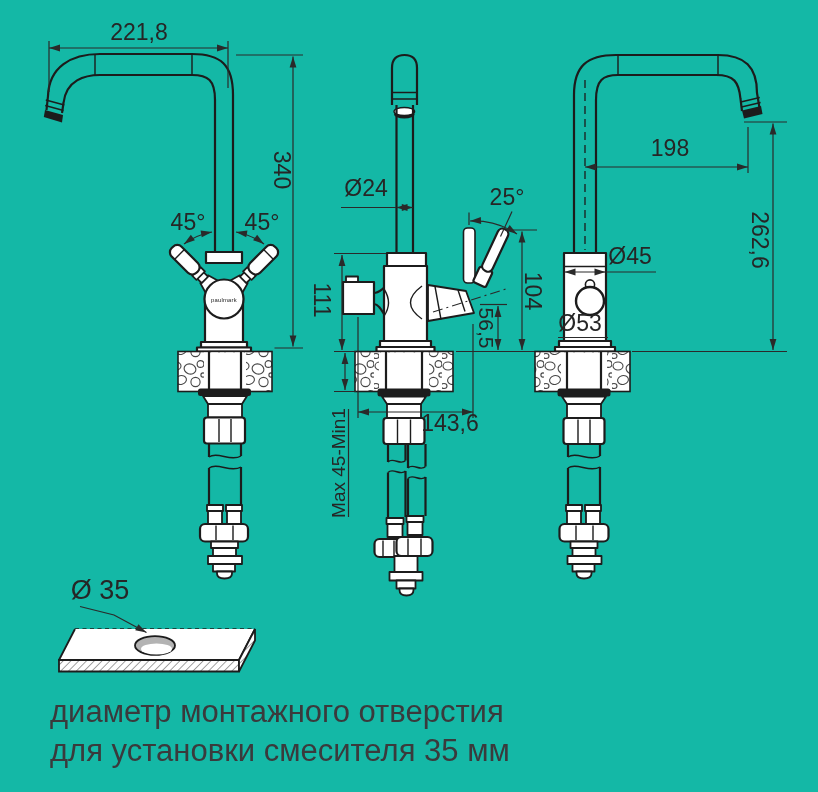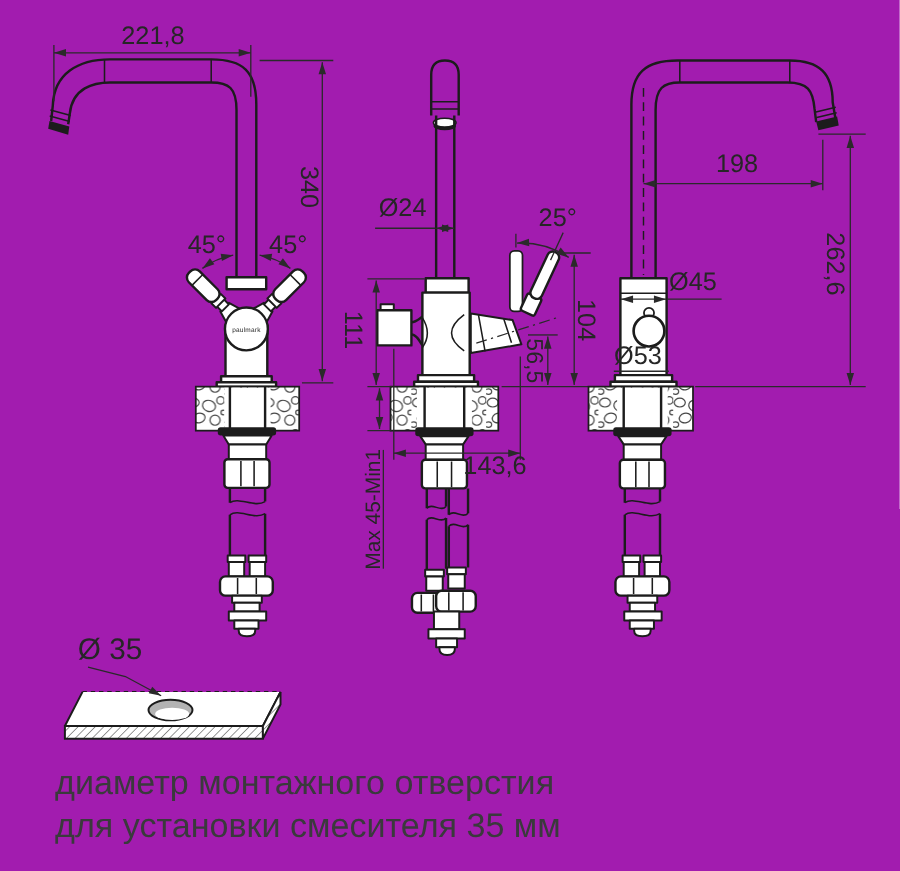--- a/index.html
+++ b/index.html
@@ -1,16 +1,16 @@
 <!DOCTYPE html>
 <html><head>
 <meta charset="utf-8">
 <style>
   html,body{margin:0;padding:0;background:#ffffff;}
-  #stage{width:818px;height:792px;position:relative;background:#a21caf;overflow:hidden;}
+  #stage{width:818px;height:792px;position:relative;background:#14b8a6;overflow:hidden;}
   svg text{font-family:"Liberation Sans","DejaVu Sans",sans-serif;}
   .o  {fill:#fff;stroke:#1c1c1c;stroke-width:2.2;stroke-linejoin:round;}
   .o8 {fill:#fff;stroke:#1c1c1c;stroke-width:1.8;stroke-linejoin:round;}
   .o6 {fill:#fff;stroke:#1c1c1c;stroke-width:1.6;stroke-linejoin:round;}
   .t2 {fill:none;stroke:#1c1c1c;stroke-width:2.2;}
   .t1 {fill:none;stroke:#1c1c1c;stroke-width:1.4;}
   .k  {fill:#1c1c1c;stroke:none;}
   .dim{fill:none;stroke:#2a2a2a;stroke-width:1.2;}
   .cl {fill:none;stroke:#2a2a2a;stroke-width:1.1;stroke-dasharray:10 4 2 4;}
   .dash{fill:none;stroke:#1c1c1c;stroke-width:1.3;stroke-dasharray:8 5;}

